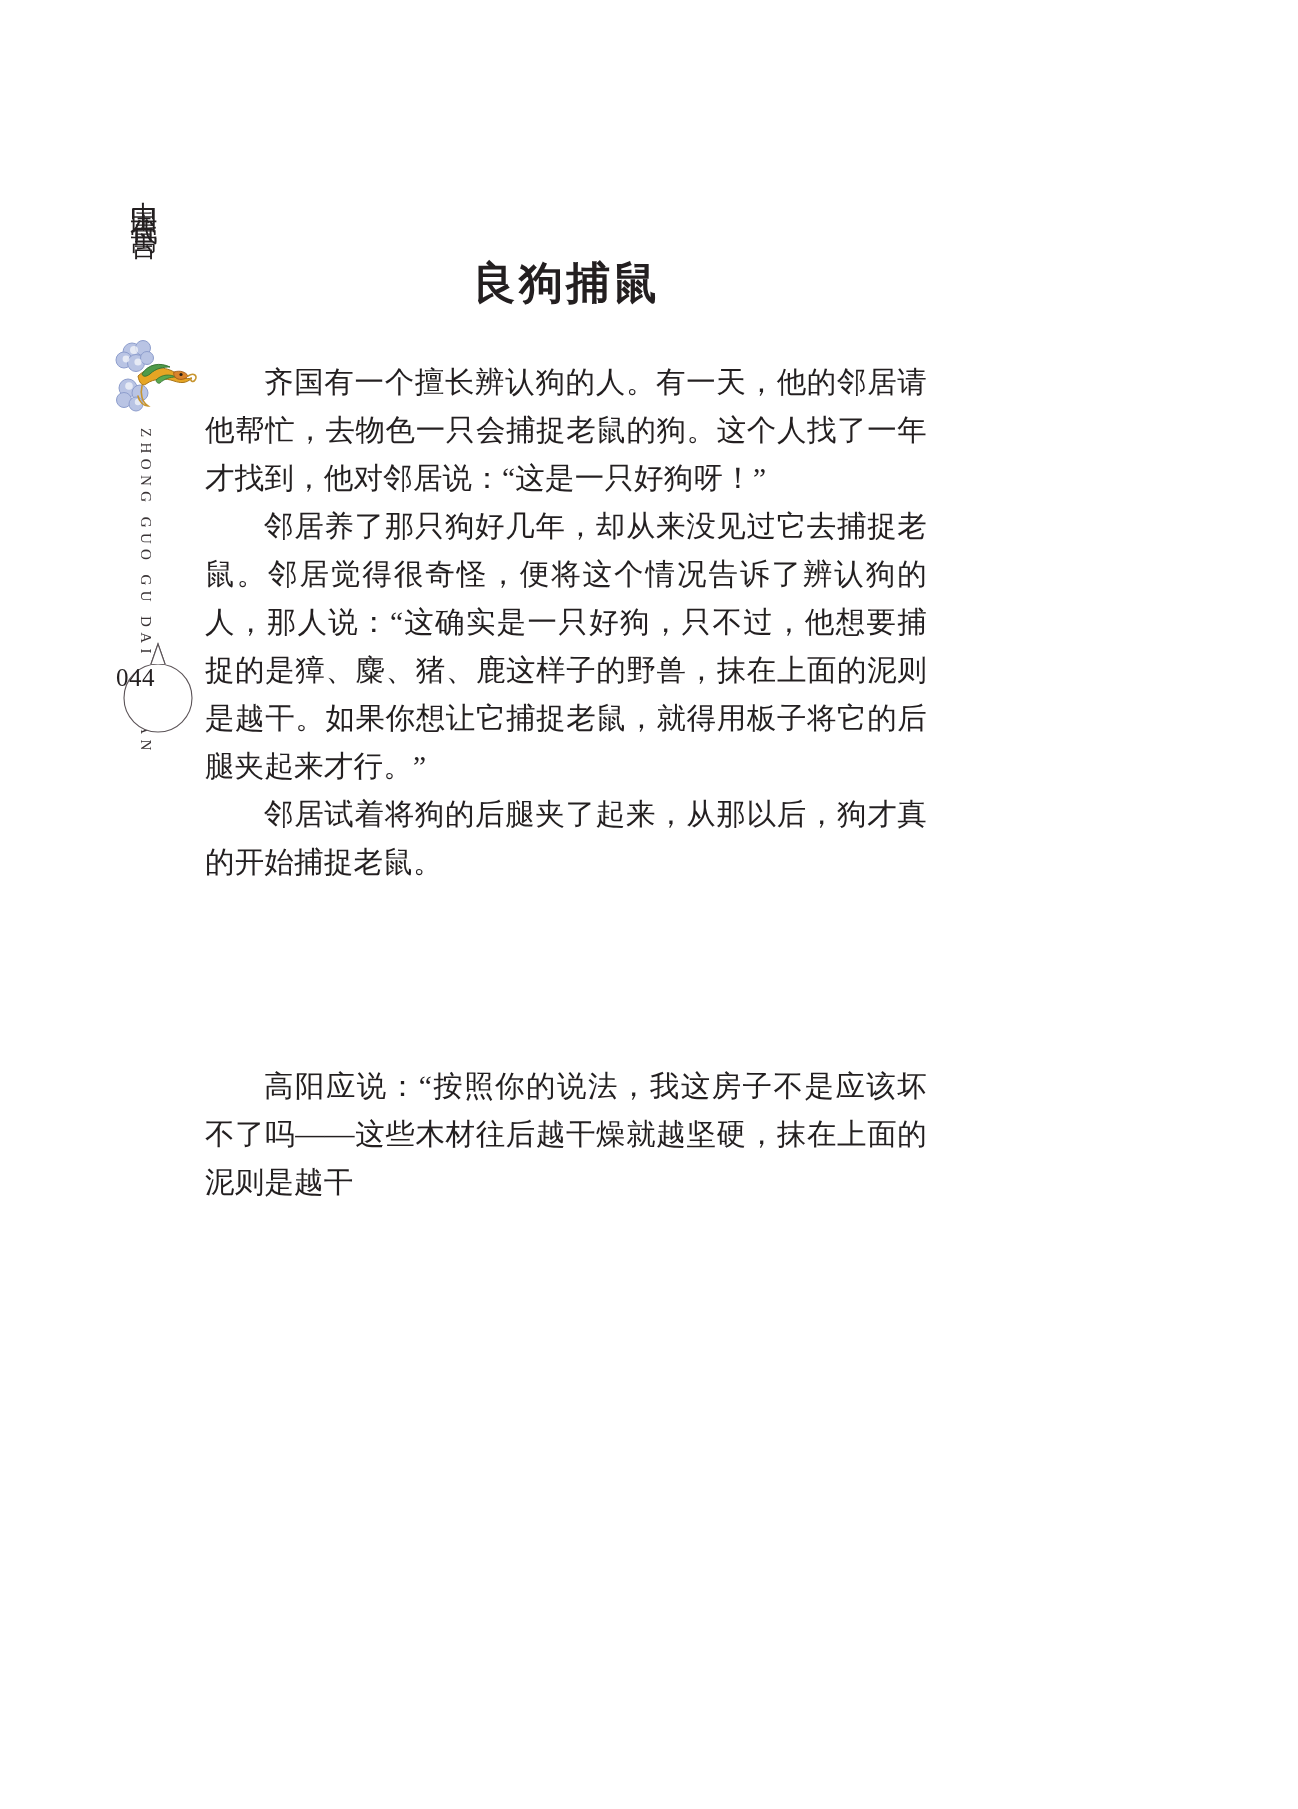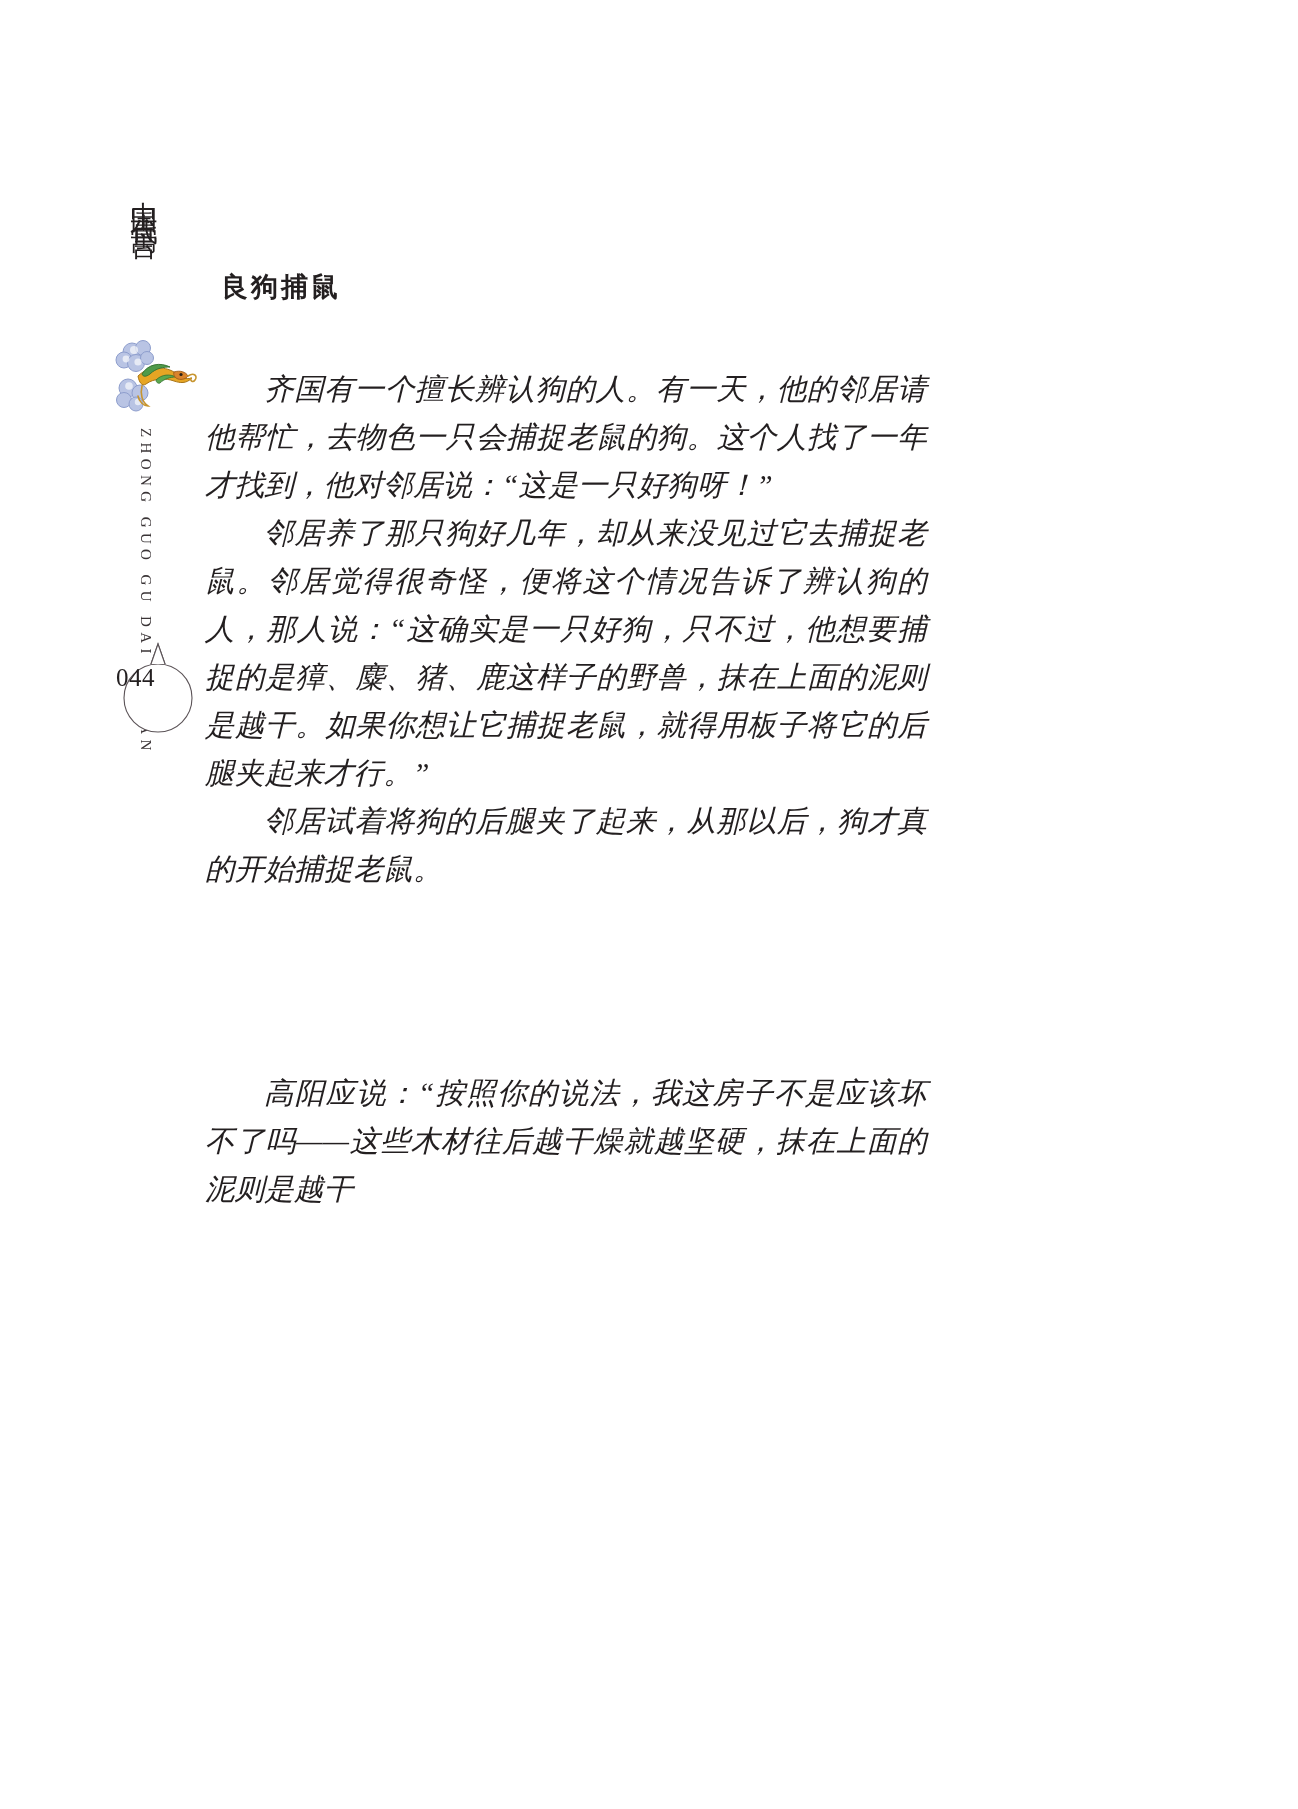--- a/index.html
+++ b/index.html
@@ -81,41 +81,40 @@
   #content {
     position: absolute;
     left: 205px;
     top: 255px;
     width: 722px;
   }
   .fable { margin: 0; }
   .fable-title {
     font-family: "Liberation Sans", "DejaVu Sans", sans-serif;
     font-weight: bold;
-    font-size: 27px;
+    font-size: 44px;
     letter-spacing: 3px;
     color: #231f20;
-    text-align: left;
-    margin: 16px;
+    text-align: center;
+    margin: 2px;
     padding: 0;
     line-height: 1.2;
   }
   .fable-body { margin: 0; padding: 0; }
   .para {
     font-family: "Liberation Serif", "DejaVu Serif", serif;
     font-size: 29.5px;
     line-height: 48px;
     color: #231f20;
     margin: 0;
     padding: 0;
     text-align: justify;
     text-justify: inter-character;
     text-indent: 2em;
     letter-spacing: 0.2px;
-    font-style: italic;
   }
   .spacer-title-to-body { height: 46px; }
   .spacer-section { height: 130px; }
   .spacer-title2-to-body { height: 46px; }
 </style>
 </head>
 <body>
 
 <div id="page">
 

